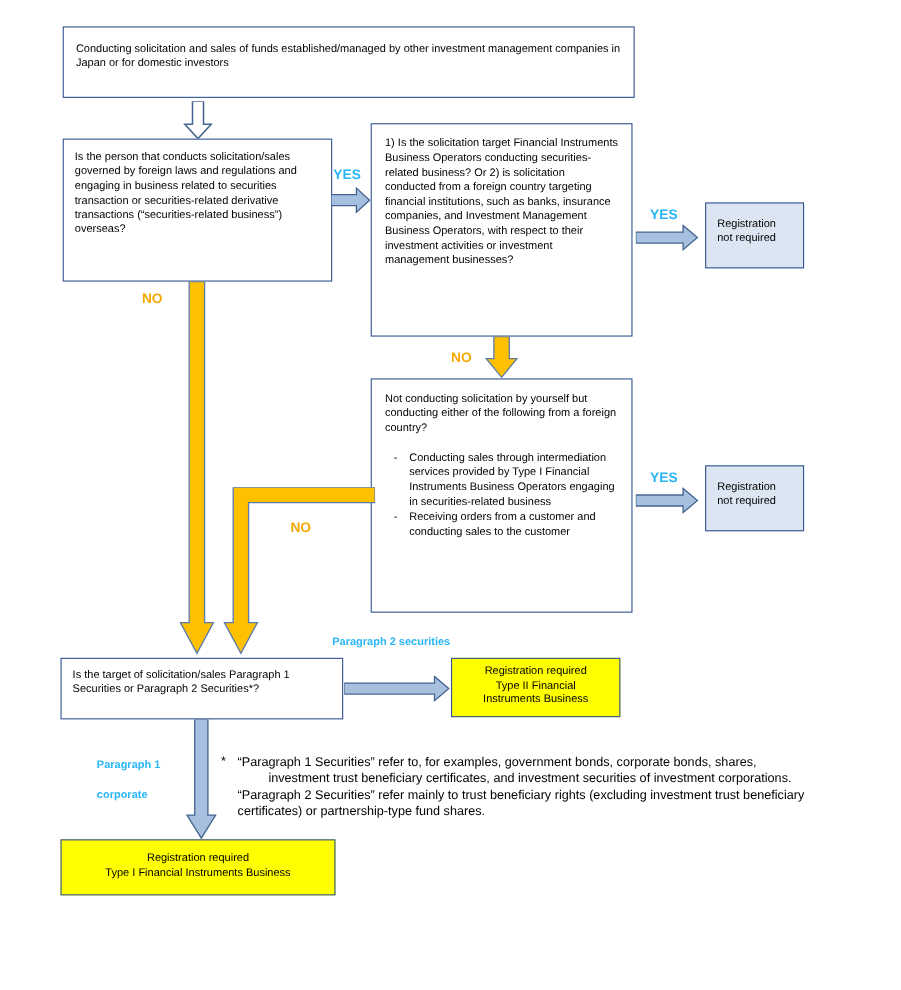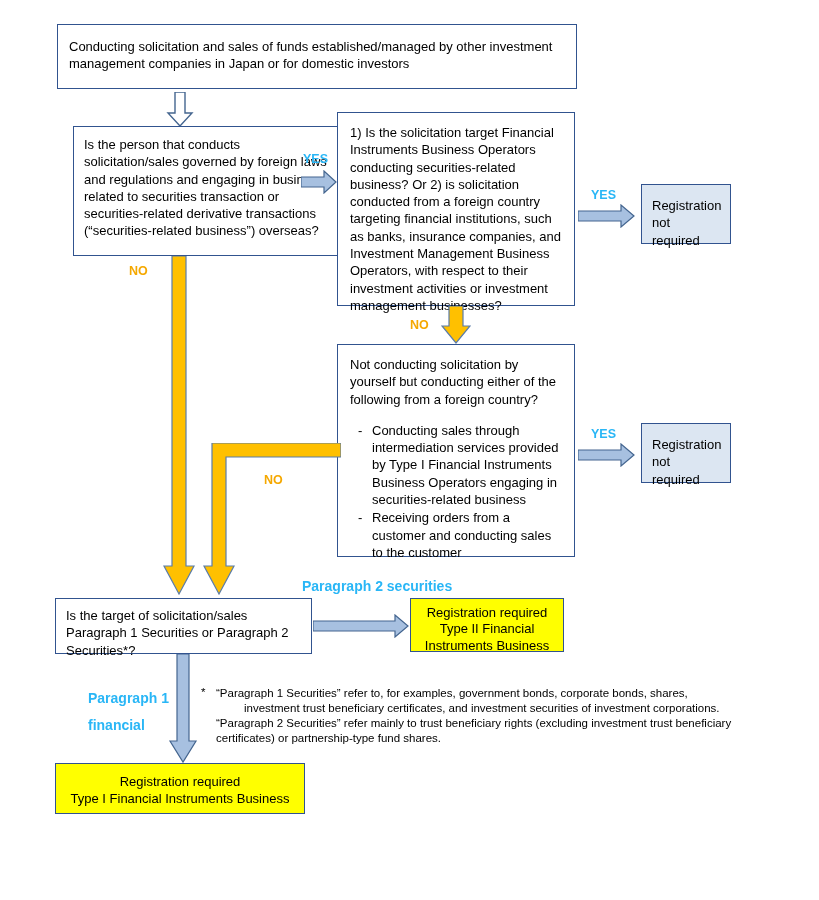--- a/index.html
+++ b/index.html
@@ -17,21 +17,21 @@
     height: 900px;
     background: #ffffff;
     overflow: hidden;
   }
   .box {
     position: absolute;
     box-sizing: border-box;
     border: 1px solid #31538F;
     background: #ffffff;
     color: #000000;
-    font-size: 13px;
+    font-size: 10px;
     line-height: 1.33;
   }
   .box .inner {
     padding: 10px 11px;
   }
 
   .box-blue {
     background: #DCE6F2;
     border: 1px solid #31538F;
     text-align: left;
@@ -50,21 +50,21 @@
 
   .lbl {
     position: absolute;
     font-size: 12.5px;
     font-weight: bold;
     white-space: nowrap;
     text-align: center;
   }
   .lbl-yes { color: #29B6F6; }
   .lbl-no  { color: #F5A800; font-weight: bold; }
-  .lbl-para { color: #29B6F6; font-weight: bold; font-size: 14px; }
+  .lbl-para { color: #29B6F6; font-weight: bold; font-size: 10px; }
 
   .footnote {
     position: absolute;
     font-size: 11.5px;
     line-height: 1.33;
     color: #000000;
     white-space: nowrap;
   }
   .fn-star {
     position: absolute;
@@ -97,21 +97,21 @@
 <div id="canvas">
 
   <div class="box" style="left:57px; top:24px; width:520px; height:65px;">
     <div class="inner" style="padding-top:13px;">Conducting solicitation and sales of funds established/managed by other investment management companies in Japan or for domestic investors</div>
   </div>
 
   <svg class="arrow" style="left:165px; top:92px;" width="30" height="35" viewBox="0 0 30 35">
     <polygon points="10,0 20,0 20,21 27,21 15,34 3,21 10,21" fill="#ffffff" stroke="#44658F" stroke-width="1.4"></polygon>
   </svg>
 
-  <div class="box" style="left:57px; top:126px; width:272px; height:130px;margin-left:16px;">
+  <div class="box" style="left:57px; top:126px; width:245px; height:130px;">
     <div class="inner" style="padding:9px 10px;">Is the person that conducts solicitation/sales governed by foreign laws and regulations and engaging in business related to securities transaction or securities-related derivative transactions (“securities-related business”) overseas?</div>
   </div>
 
   <div class="lbl lbl-yes" style="left:303px; top:152px;">YES</div>
   <svg class="arrow" style="left:301px; top:170px;" width="36" height="24" viewBox="0 0 36 24">
     <polygon points="0,7 23,7 23,1 35,12 23,23 23,17 0,17" fill="#A7C0E0" stroke="#44658F" stroke-width="1.2"></polygon>
   </svg>
 
   <div class="lbl lbl-no" style="left:129px; top:264px;">NO</div>
 
@@ -177,21 +177,21 @@
 
   <div class="box box-yellow" style="left:410px; top:598px; width:154px; height:54px;">
     <div class="inner" style="padding:6px 4px; line-height:1.25;">
       <div>Registration required</div>
       <div>Type II Financial</div>
       <div>Instruments Business</div>
     </div>
   </div>
 
   <div class="lbl lbl-para" style="left:88px; top:690px;">Paragraph 1</div>
-  <div class="lbl lbl-para" style="left:88px; top:717px;">financial</div>
+  <div class="lbl lbl-para" style="left:88px; top:717px;">corporate</div>
 
   <svg class="arrow" style="left:168px; top:654px;" width="30" height="110" viewBox="0 0 30 110">
     <polygon points="9,0 21,0 21,87 28,87 15,108 2,87 9,87" fill="#A7C0E0" stroke="#44658F" stroke-width="1.2"></polygon>
   </svg>
 
   <div class="box box-yellow" style="left:55px; top:763px; width:250px; height:51px;">
     <div class="inner" style="padding:10px 6px; line-height:1.3;">
       <div>Registration required</div>
       <div>Type I Financial Instruments Business</div>
     </div>

